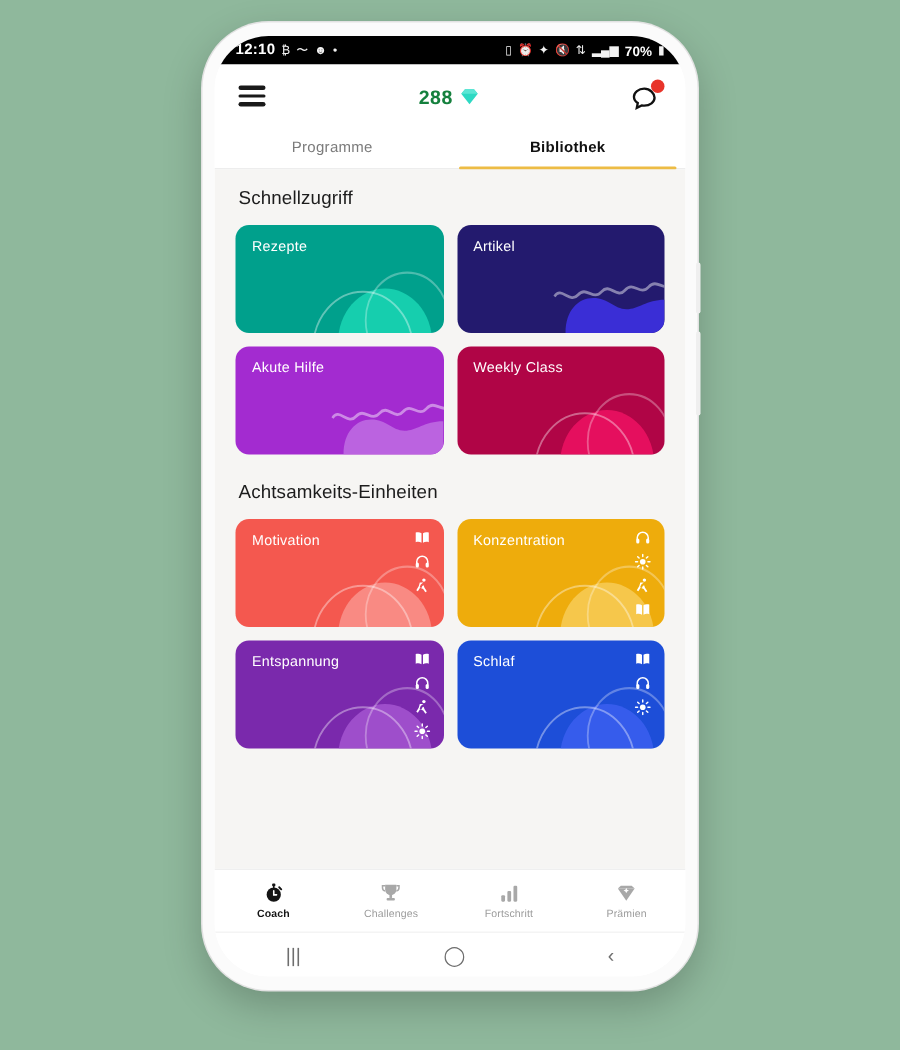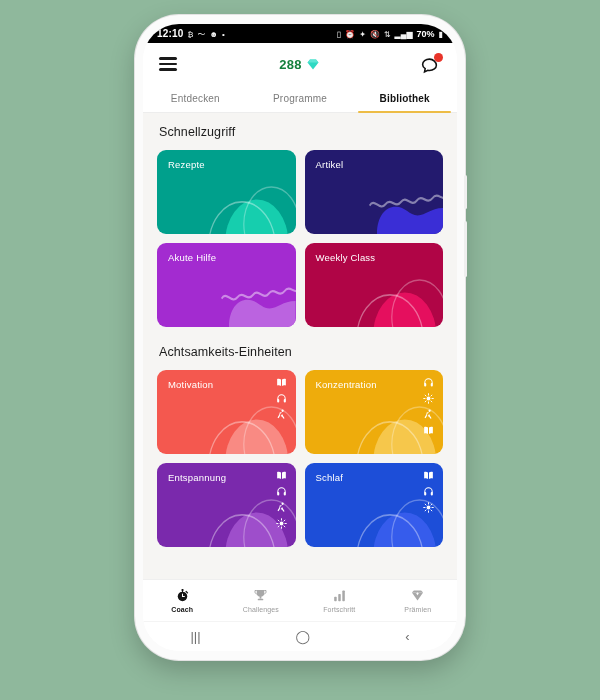--- a/index.html
+++ b/index.html
@@ -36,21 +36,21 @@
     overflow: hidden;
     display: flex; flex-direction: column;
   }
 
   
   .statusbar {
     height: 19px; background: #000; color: #fff;
     display: flex; align-items: center; justify-content: space-between;
     padding: 0 14px; flex: 0 0 auto;
   }
-  .sb-left, .sb-right { display: flex; align-items: flex-end; gap: 4px; }
+  .sb-left, .sb-right { display: flex; align-items: center; gap: 4px; }
   .sb-time { font-size: 10px; font-weight: bold; letter-spacing: .2px; }
   .sb-ico { font-size: 8px; line-height: 1; opacity: .95; display:inline-block; }
   .sb-batt { font-size: 9px; font-weight: bold; }
 
   
   .appbar {
     height: 42px; background: #fff; flex: 0 0 auto;
     display: flex; align-items: center; justify-content: space-between;
     padding: 0 16px;
   }
@@ -88,21 +88,21 @@
     padding: 12px 14px 0 14px; position: relative;
   }
   .section-title {
     font-size: 12.5px; font-weight: normal; color: #1c1c1c;
     letter-spacing: .1px; margin: 0 0 11px 2px;
   }
   .grid { display: grid; grid-template-columns: 1fr 1fr; gap: 9px; }
   .section-gap { height: 18px; }
 
   .card {
-    position: relative; height: 84px; border-radius: 9px;
+    position: relative; height: 72px; border-radius: 9px;
     overflow: hidden; cursor: pointer;
   }
   .card .label {
     position: absolute; left: 11px; top: 9px; z-index: 4;
     color: #fff; font-size: 9.5px; letter-spacing: .2px;
   }
   .card svg.deco { position: absolute; inset: 0; width: 100%; height: 100%; }
   .icons {
     position: absolute; right: 9px; top: 7px; z-index: 5;
     display: flex; flex-direction: column; gap: 5px; align-items: center;
@@ -178,23 +178,20 @@
       <div class="bell-wrap">
         <svg class="bubble" viewBox="0 0 24 24">
           <path d="M12 3C6.6 3 2.3 6.4 2.3 10.6c0 2.4 1.4 4.5 3.6 5.9L5 21l4.6-2.3c.8.2 1.6.3 2.4.3 5.4 0 9.7-3.4 9.7-7.4S17.4 3 12 3z" fill="none" stroke="#111" stroke-width="2.2"></path>
         </svg>
         <div class="badge"></div>
       </div>
     </div>
 
     <div class="tabs">
       <div class="tab">
-        <span>Entdecken</span>
-      </div>
-      <div class="tab">
         <span>Programme</span>
       </div>
       <div class="tab active">
         <span>Bibliothek</span>
       </div>
     </div>
 
     <div class="body">
 
       <div class="section-title">Schnellzugriff</div>

